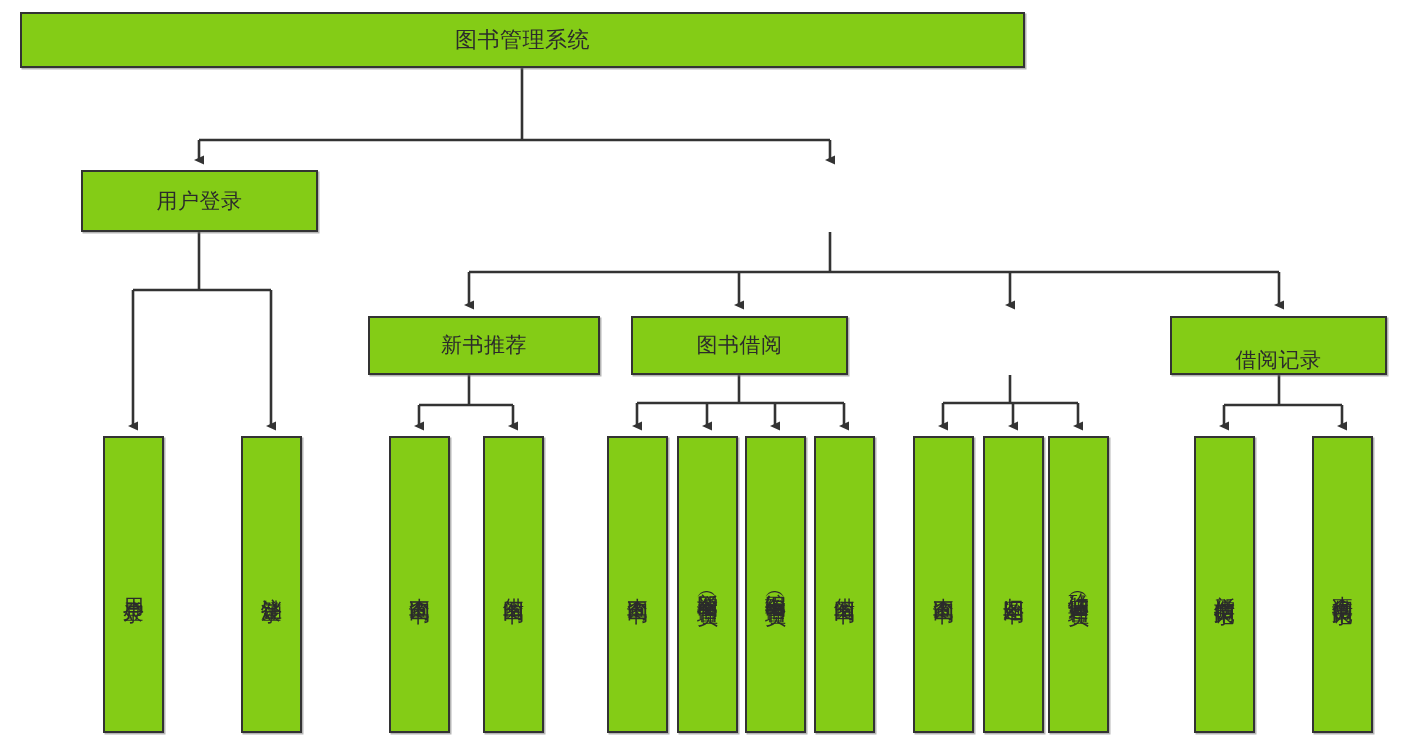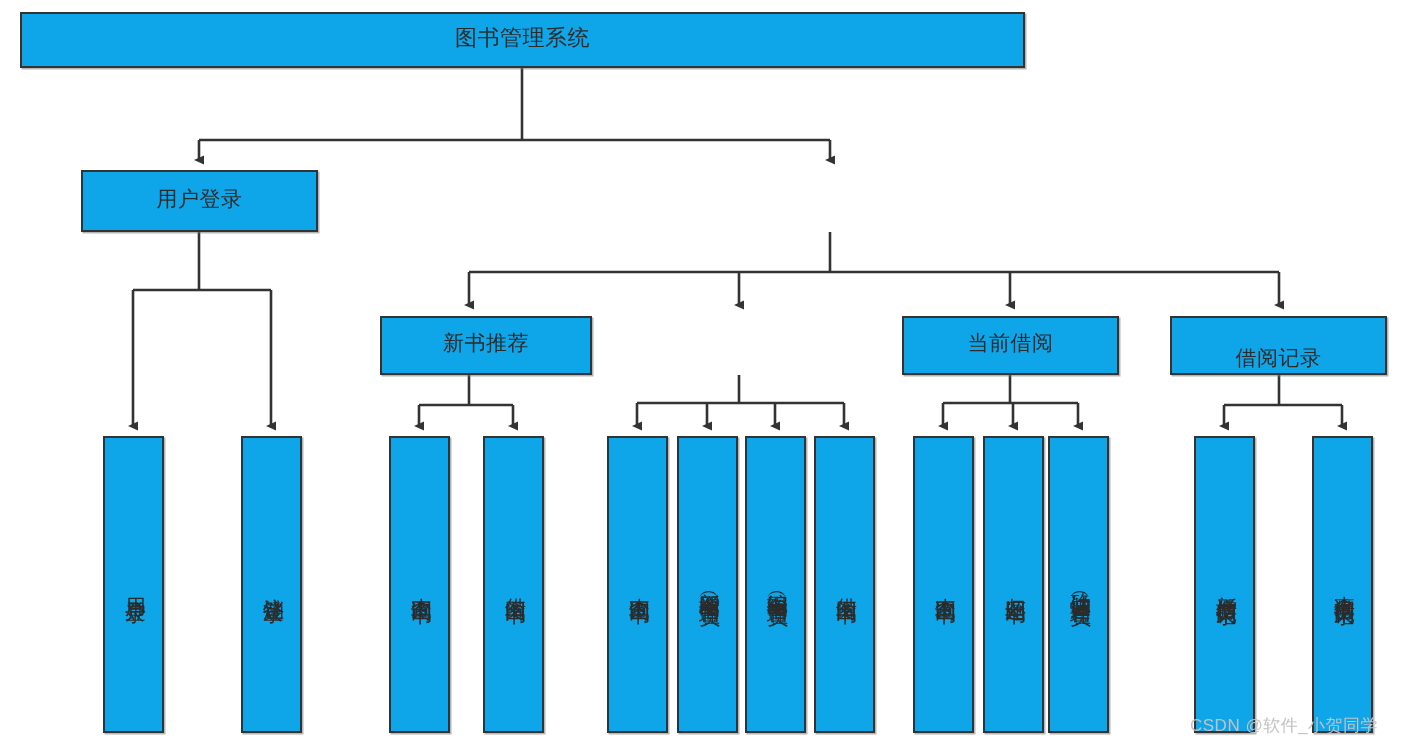--- a/index.html
+++ b/index.html
@@ -22,30 +22,29 @@
     position: absolute;
     left: 0;
     top: 0;
     width: 1405px;
     height: 747px;
     pointer-events: none;
   }
   .node {
     position: absolute;
     box-sizing: border-box;
-    background: #0ea5e9;
+    background: #84cc16;
     border: 2px solid #333333;
     box-shadow: 1.5px 1.5px 0 rgba(120,120,120,0.55);
     display: flex;
     align-items: center;
     justify-content: center;
     color: #2b2b2b;
     line-height: 1.25;
     text-align: center;
-    font-family: Liberation Mono, monospace;
   }
   .node .label {
     display: block;
     white-space: pre;
   }
   .node.horiz .label {
     writing-mode: horizontal-tb;
     font-size: 21px;
     letter-spacing: 0.5px;
   }
@@ -127,25 +126,25 @@
   </svg>
 
   <div class="node horiz root" style="left:20px; top:12px; width:1005px; height:56px;">
     <span class="label">图书管理系统</span>
   </div>
 
   <div class="node horiz" style="left:81px; top:170px; width:237px; height:62px;">
     <span class="label">用户登录</span>
   </div>
 
-  <div class="node horiz" style="left:380px; top:316px; width:212px; height:59px;">
+  <div class="node horiz" style="left:368px; top:316px; width:232px; height:59px;">
     <span class="label">新书推荐</span>
   </div>
-  <div class="node horiz" style="left:902px; top:316px; width:217px; height:59px;">
-    <span class="label">当前借阅</span>
+  <div class="node horiz" style="left:631px; top:316px; width:217px; height:59px;">
+    <span class="label">图书借阅</span>
   </div>
   <div class="node horiz" style="left:1170px; top:316px; width:217px; height:59px;align-items:flex-end;">
     <span class="label">借阅记录</span>
   </div>
 
   <div class="node vert" style="left:103px; top:436px; width:61px; height:297px;">
     <span class="label">用户登录</span>
   </div>
   <div class="node vert" style="left:241px; top:436px; width:61px; height:297px;">
     <span class="label">注销登录</span>
@@ -181,15 +180,14 @@
     <span class="label">确认归还（管理员）</span>
   </div>
 
   <div class="node vert" style="left:1194px; top:436px; width:61px; height:297px;">
     <span class="label">新增借阅记录</span>
   </div>
   <div class="node vert" style="left:1312px; top:436px; width:61px; height:297px;">
     <span class="label">查询借阅记录</span>
   </div>
 
-  <div class="watermark" style="left:1190px; top:714px;">CSDN @软件_小贺同学</div>
 
 </div>
 
 </body></html>

